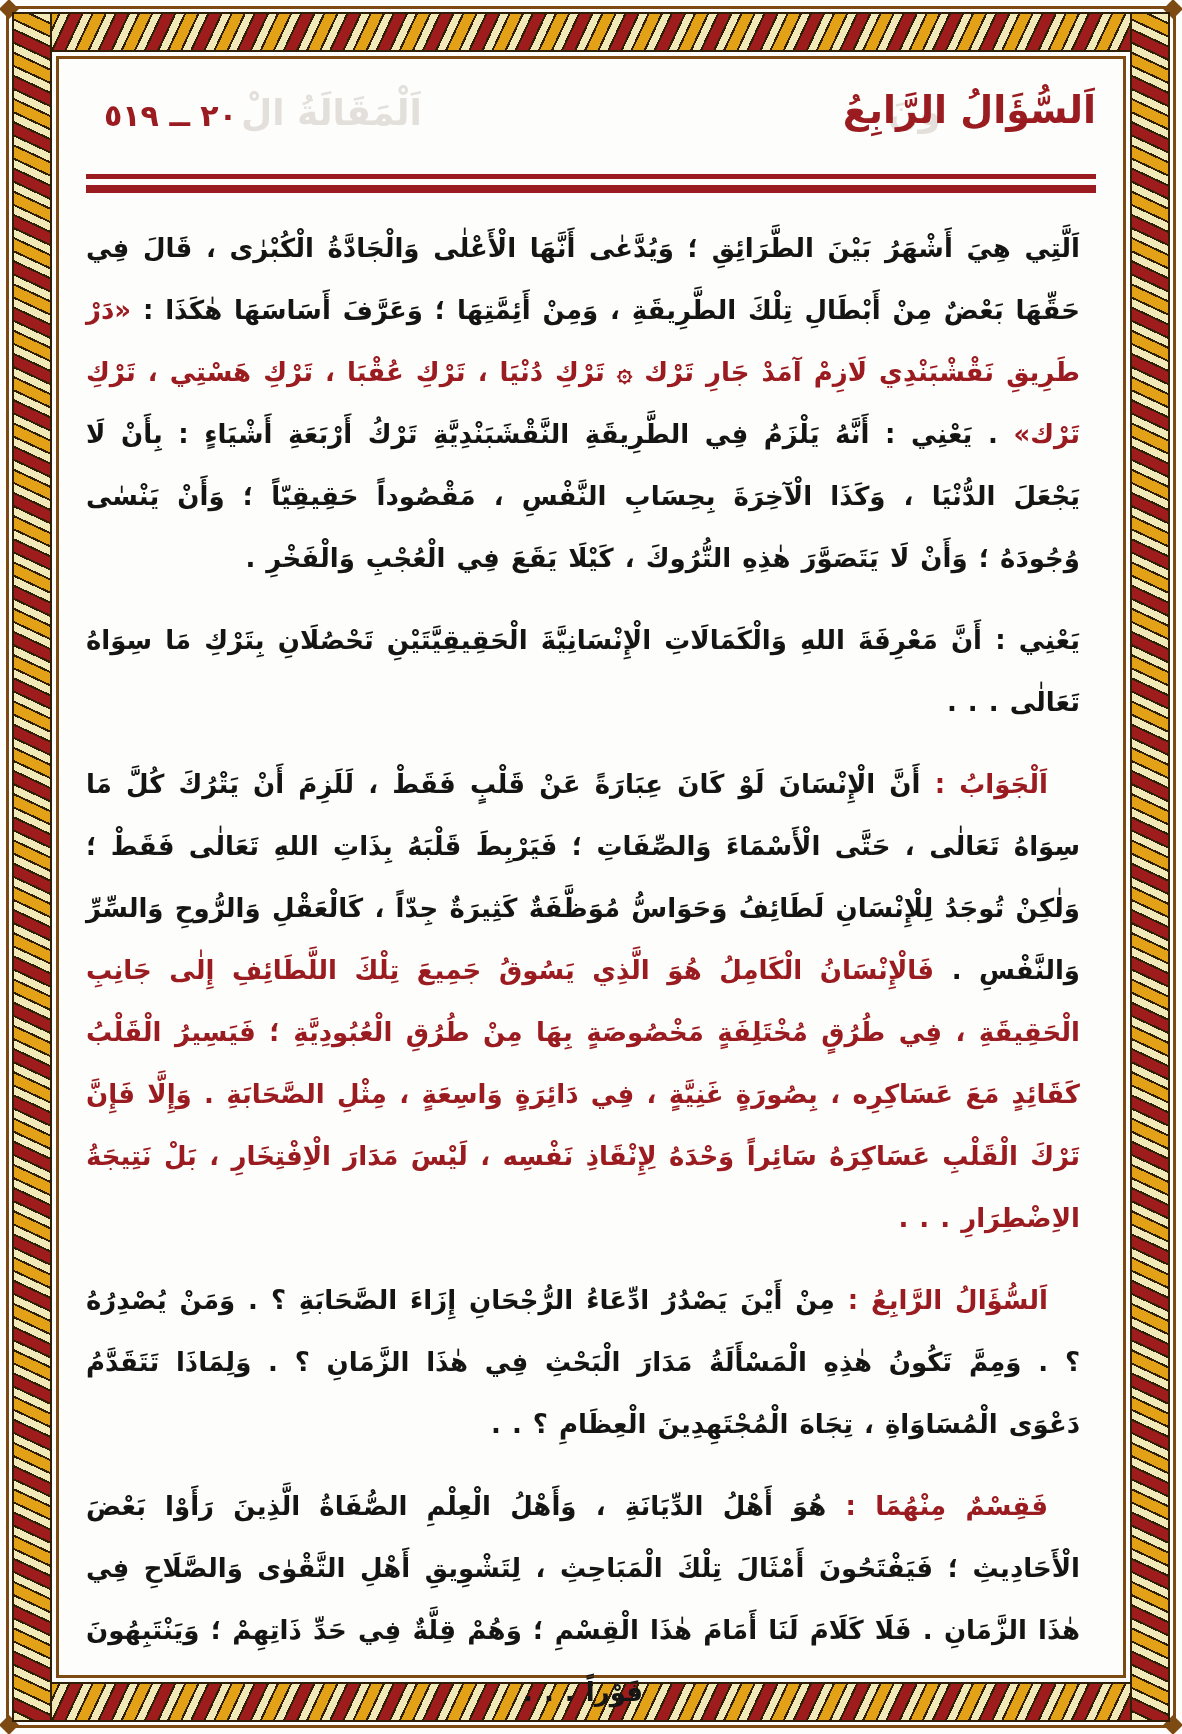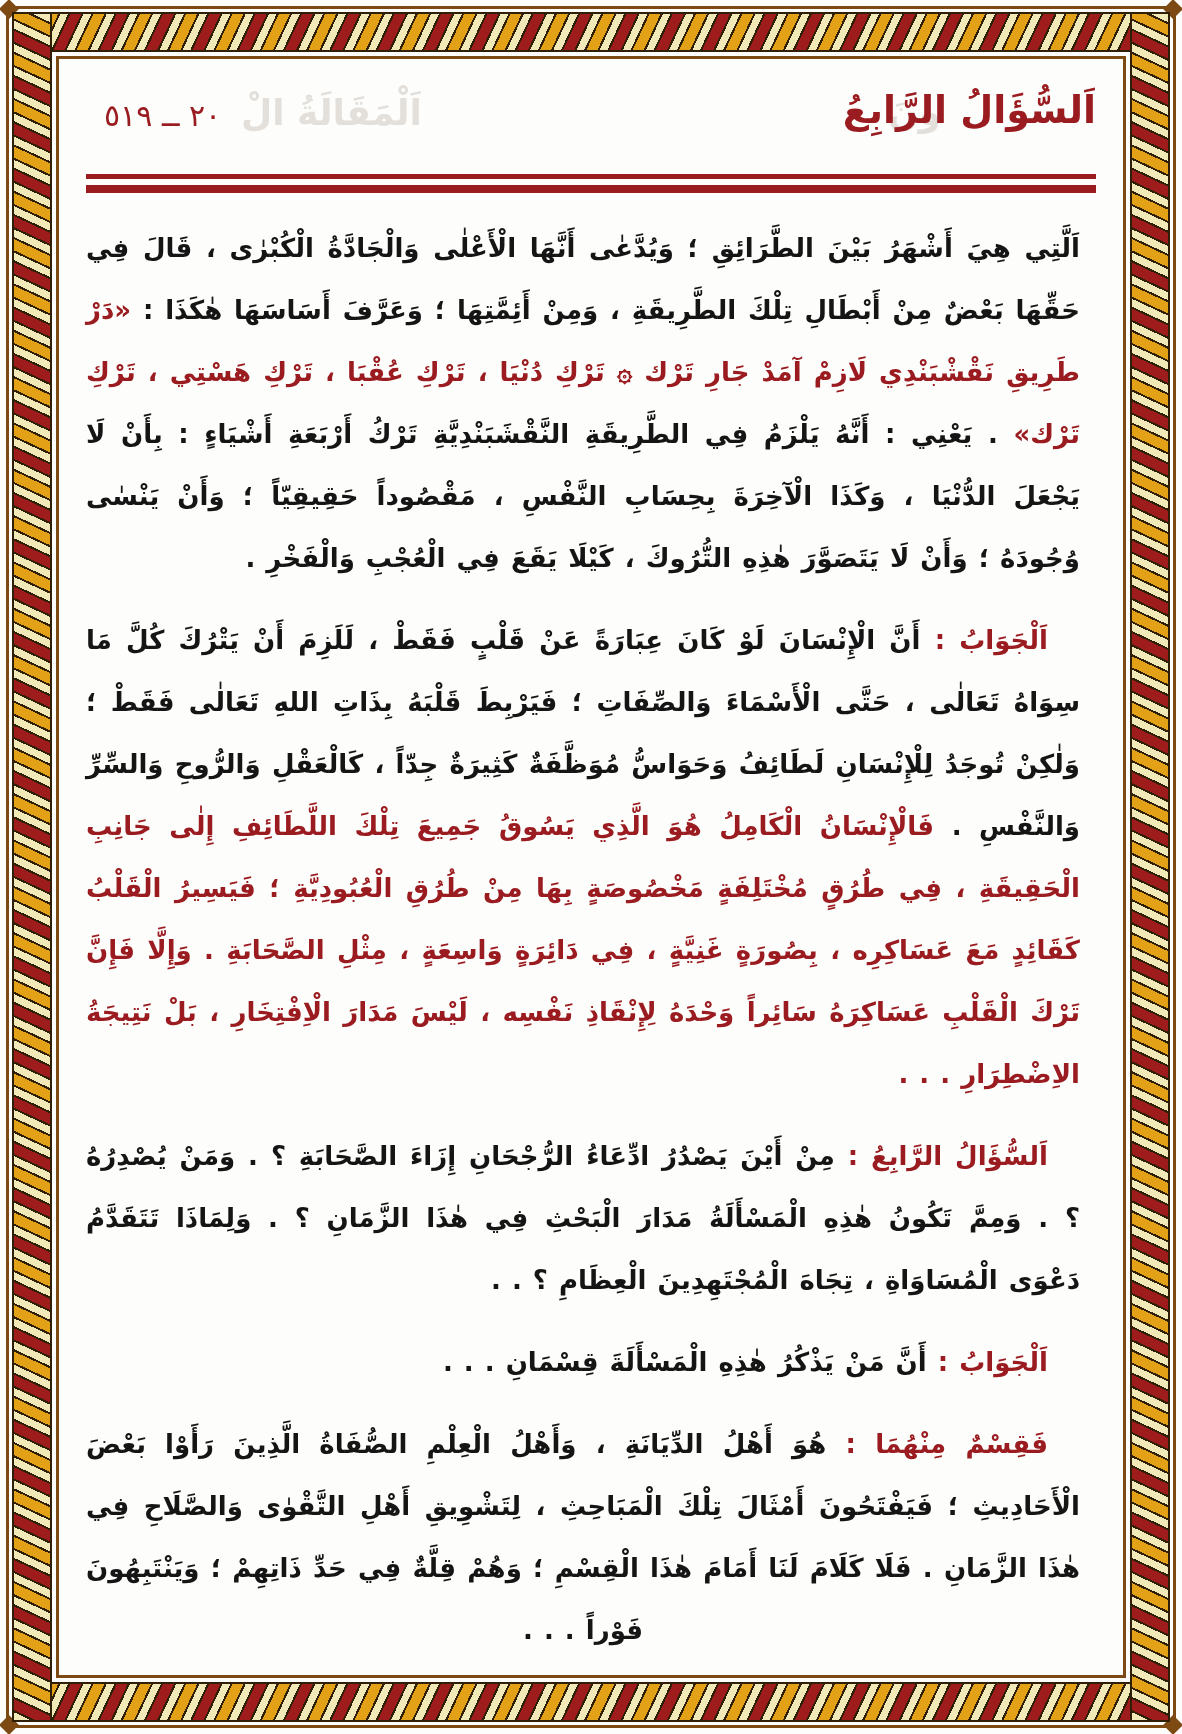--- a/index.html
+++ b/index.html
@@ -62,21 +62,21 @@
   
   .content{
     position:absolute;inset:62px;
     padding:22px 24px 0 24px;
     direction:rtl;
   }
   .header{position:relative;height:86px;}
   .page-number{
     position:absolute;left:18px;top:14px;
     color:var(--accent-red,#9b1c20);
-    font-size:30px;font-weight:normal;letter-spacing:2px;
+    font-size:30px;font-weight:bold;letter-spacing:2px;
     white-space:nowrap;
   }
   .ghost-title{
     position:absolute;left:50%;top:8px;transform:translateX(-50%);
     width:700px;display:flex;justify-content:space-between;
     color:#cfc9c2;opacity:.55;
     font-size:36px;font-weight:bold;
     pointer-events:none;
   }
   .section-title{
@@ -132,32 +132,32 @@
     </div>
 
     <div class="double-rule"></div>
 
     <div class="body-text">
 
       <p>
         <span data-color="black">اَلَّتِي هِيَ أَشْهَرُ بَيْنَ الطَّرَائِقِ ؛ وَيُدَّعٰى أَنَّهَا الْأَعْلٰى وَالْجَادَّةُ الْكُبْرٰى ، قَالَ فِي حَقِّهَا بَعْضٌ مِنْ أَبْطَالِ تِلْكَ الطَّرِيقَةِ ، وَمِنْ أَئِمَّتِهَا ؛ وَعَرَّفَ أَسَاسَهَا هٰكَذَا : </span><span data-color="red">«دَرْ طَرِيقِ نَقْشْبَنْدِي لَازِمْ آمَدْ جَارِ تَرْك ۞ تَرْكِ دُنْيَا ، تَرْكِ عُقْبَا ، تَرْكِ هَسْتِي ، تَرْكِ تَرْك»</span><span data-color="black"> . يَعْنِي : أَنَّهُ يَلْزَمُ فِي الطَّرِيقَةِ النَّقْشَبَنْدِيَّةِ تَرْكُ أَرْبَعَةِ أَشْيَاءٍ : بِأَنْ لَا يَجْعَلَ الدُّنْيَا ، وَكَذَا الْآخِرَةَ بِحِسَابِ النَّفْسِ ، مَقْصُوداً حَقِيقِيّاً ؛ وَأَنْ يَنْسٰى وُجُودَهُ ؛ وَأَنْ لَا يَتَصَوَّرَ هٰذِهِ التُّرُوكَ ، كَيْلَا يَقَعَ فِي الْعُجْبِ وَالْفَخْرِ .</span>
       </p>
 
+      <p>
+        <span data-color="black">يَعْنِي : أَنَّ مَعْرِفَةَ اللهِ وَالْكَمَالَاتِ الْإِنْسَانِيَّةَ الْحَقِيقِيَّتَيْنِ تَحْصُلَانِ بِتَرْكِ مَا سِوَاهُ تَعَالٰى . . .</span>
+      </p>
 
       <p class="indent">
         <span data-color="red">اَلْجَوَابُ : </span><span data-color="black">أَنَّ الْإِنْسَانَ لَوْ كَانَ عِبَارَةً عَنْ قَلْبٍ فَقَطْ ، لَلَزِمَ أَنْ يَتْرُكَ كُلَّ مَا سِوَاهُ تَعَالٰى ، حَتَّى الْأَسْمَاءَ وَالصِّفَاتِ ؛ فَيَرْبِطَ قَلْبَهُ بِذَاتِ اللهِ تَعَالٰى فَقَطْ ؛ وَلٰكِنْ تُوجَدُ لِلْإِنْسَانِ لَطَائِفُ وَحَوَاسُّ مُوَظَّفَةٌ كَثِيرَةٌ جِدّاً ، كَالْعَقْلِ وَالرُّوحِ وَالسِّرِّ وَالنَّفْسِ . </span><span data-color="red">فَالْإِنْسَانُ الْكَامِلُ هُوَ الَّذِي يَسُوقُ جَمِيعَ تِلْكَ اللَّطَائِفِ إِلٰى جَانِبِ الْحَقِيقَةِ ، فِي طُرُقٍ مُخْتَلِفَةٍ مَخْصُوصَةٍ بِهَا مِنْ طُرُقِ الْعُبُودِيَّةِ ؛ فَيَسِيرُ الْقَلْبُ كَقَائِدٍ مَعَ عَسَاكِرِه ، بِصُورَةٍ غَنِيَّةٍ ، فِي دَائِرَةٍ وَاسِعَةٍ ، مِثْلِ الصَّحَابَةِ . وَإِلَّا فَإِنَّ تَرْكَ الْقَلْبِ عَسَاكِرَهُ سَائِراً وَحْدَهُ لِإِنْقَاذِ نَفْسِه ، لَيْسَ مَدَارَ الْاِفْتِخَارِ ، بَلْ نَتِيجَةُ الاِضْطِرَارِ . . .</span>
       </p>
 
       <p class="indent">
         <span data-color="red">اَلسُّؤَالُ الرَّابِعُ : </span><span data-color="black">مِنْ أَيْنَ يَصْدُرُ ادِّعَاءُ الرُّجْحَانِ إِزَاءَ الصَّحَابَةِ ؟ . وَمَنْ يُصْدِرُهُ ؟ . وَمِمَّ تَكُونُ هٰذِهِ الْمَسْأَلَةُ مَدَارَ الْبَحْثِ فِي هٰذَا الزَّمَانِ ؟ . وَلِمَاذَا تَتَقَدَّمُ دَعْوَى الْمُسَاوَاةِ ، تِجَاهَ الْمُجْتَهِدِينَ الْعِظَامِ ؟ . .</span>
       </p>
 
-      <p class="indent">
-        <span data-color="red">اَلْجَوَابُ : </span><span data-color="black">أَنَّ مَنْ يَذْكُرُ هٰذِهِ الْمَسْأَلَةَ قِسْمَانِ . . .</span>
-      </p>
 
       <p class="indent last-center">
         <span data-color="red">فَقِسْمٌ مِنْهُمَا : </span><span data-color="black">هُوَ أَهْلُ الدِّيَانَةِ ، وَأَهْلُ الْعِلْمِ الصُّفَاةُ الَّذِينَ رَأَوْا بَعْضَ الْأَحَادِيثِ ؛ فَيَفْتَحُونَ أَمْثَالَ تِلْكَ الْمَبَاحِثِ ، لِتَشْوِيقِ أَهْلِ التَّقْوٰى وَالصَّلَاحِ فِي هٰذَا الزَّمَانِ . فَلَا كَلَامَ لَنَا أَمَامَ هٰذَا الْقِسْمِ ؛ وَهُمْ قِلَّةٌ فِي حَدِّ ذَاتِهِمْ ؛ وَيَنْتَبِهُونَ فَوْراً . . .</span>
       </p>
 
     </div>
   </div>
 </div>
 
 </body></html>

